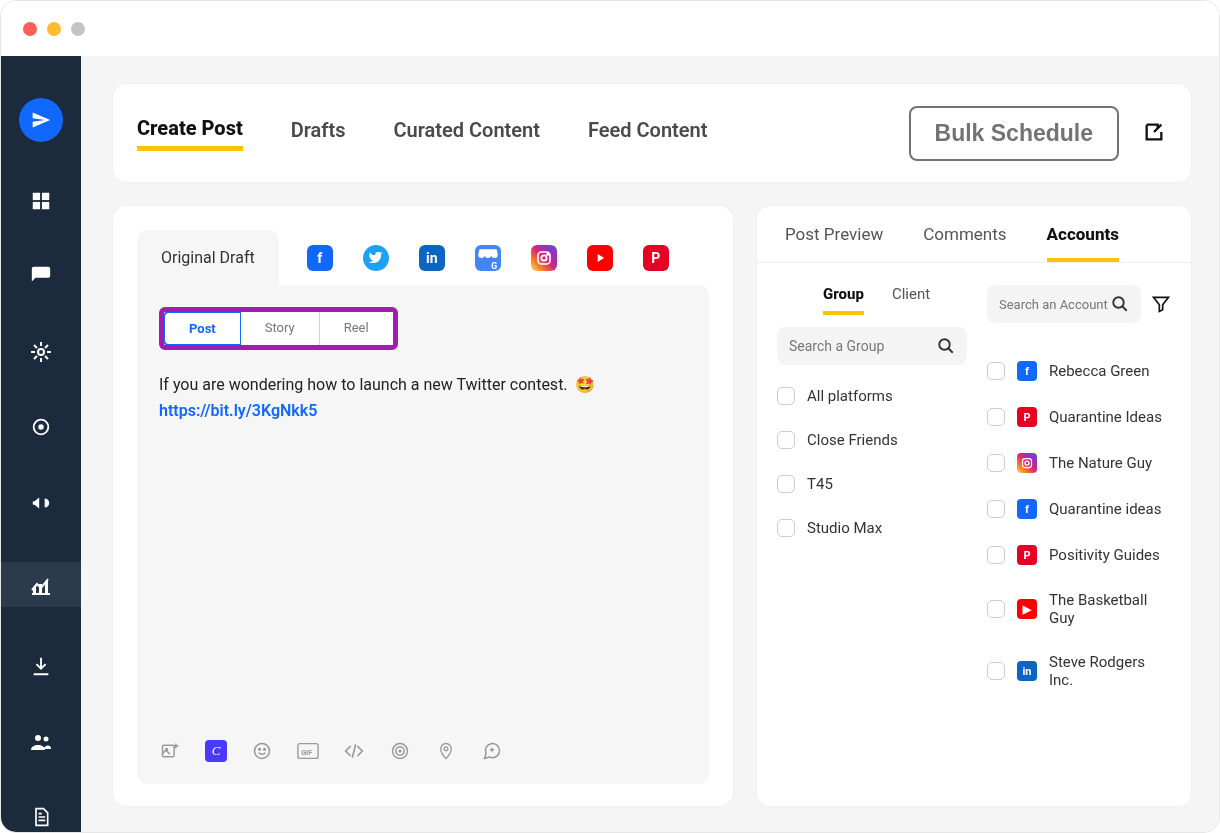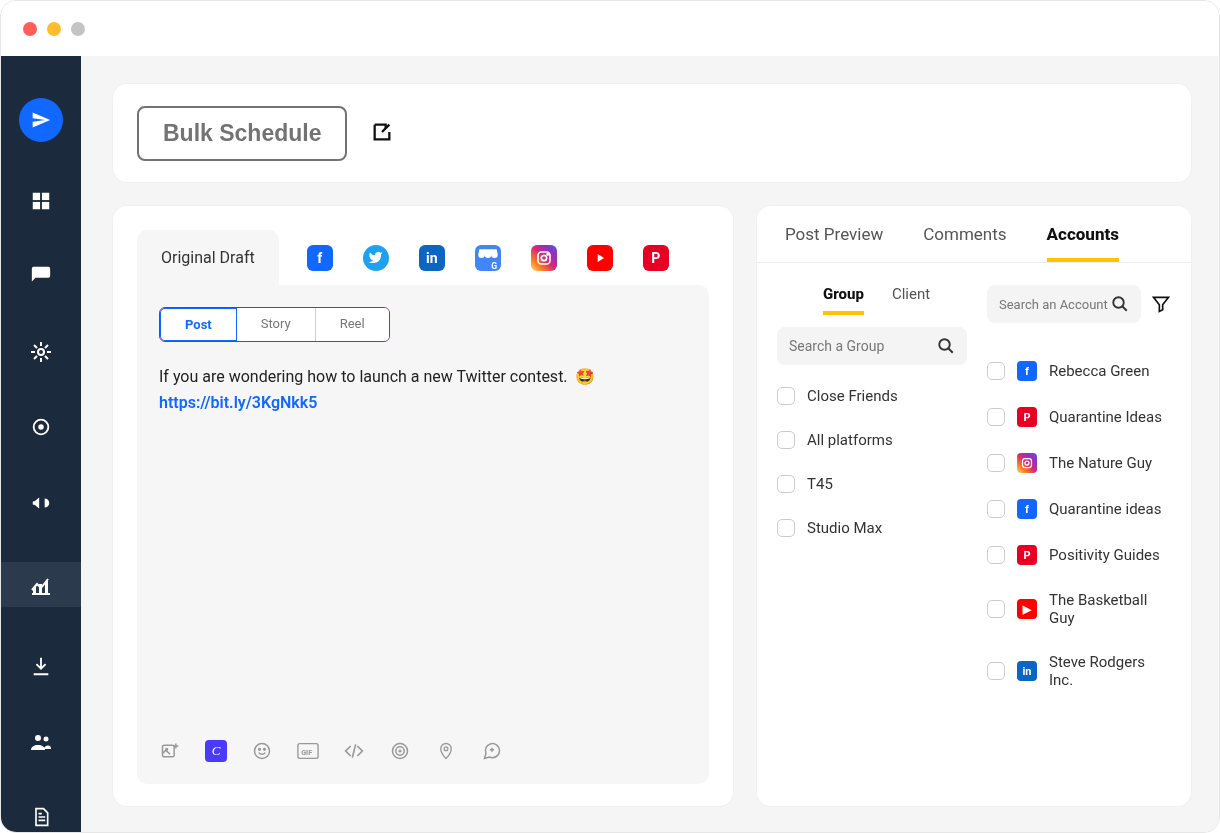--- a/index.html
+++ b/index.html
@@ -135,21 +135,21 @@
     display:flex; align-items:center; justify-content:center;
     color:#fff; font-weight:bold; font-size:14px;
   }
   .draft-body {
     background:#f6f6f6;
     border-radius:0 10px 10px 10px;
     padding: 22px;
     flex:1;
     display:flex; flex-direction:column;
   }
-  .subtabs { display:flex; border:1px solid #a21caf; border-radius:6px; overflow:hidden; width:fit-content; }
+  .subtabs { display:flex; border:5px solid #a21caf; border-radius:6px; overflow:hidden; width:fit-content; }
   .subtab {
     padding: 8px 24px; font-size:13px; color:#777; background:#fff; cursor:pointer;
     border-right:1px solid #d0d0d0;
   }
   .subtab:last-child { border-right:none; }
   .subtab.active {
     border:2px solid #1168ff; color:#1168ff; font-weight:700;
     margin:-1px; border-radius:6px 0 0 6px;
   }
   .draft-text { margin-top:22px; font-size:16px; color:#222; line-height:1.6; }
@@ -280,20 +280,26 @@
         <svg width="20" height="22" viewBox="0 0 24 24" fill="none" stroke="#fff" stroke-width="2">
             <path d="M6 2h9l5 5v15H6z"></path>
             <path d="M9 12h8M9 16h8M9 8h4"></path>
           </svg>
       </div>
     </div>
 
     <div class="main">
 
       <div class="card top-bar">
+        <div class="top-tabs">
+          <div class="top-tab active">Create Post</div>
+          <div class="top-tab">Drafts</div>
+          <div class="top-tab">Curated Content</div>
+          <div class="top-tab">Feed Content</div>
+        </div>
         <div class="top-actions">
           <button class="btn-outline-blue">Bulk Schedule</button>
           <div class="icon-btn">
             <svg width="22" height="22" viewBox="0 0 24 24" fill="none" stroke="#111" stroke-width="2.5">
                 <path d="M4 4h12v4M4 4v16h16V12"></path>
                 <path d="M20 4l-8 8"></path>
               </svg>
           </div>
         </div>
       </div>
@@ -416,25 +422,25 @@
               <div class="searchbox">
                 <span>Search a Group</span>
                 <svg width="18" height="18" viewBox="0 0 24 24" fill="none" stroke="#333" stroke-width="2.5">
                     <circle cx="10" cy="10" r="7"></circle>
                     <path d="M21 21l-6-6"></path>
                   </svg>
               </div>
               <div id="groups-list" style="display: flex; flex-direction: column; gap: 18px; margin-top: 6px;">
                   <div class="check-item">
                     <div class="checkbox"></div>
+                    <span>All platforms</span>
+                  </div>
+                  <div class="check-item">
+                    <div class="checkbox"></div>
                     <span>Close Friends</span>
-                  </div>
-                  <div class="check-item">
-                    <div class="checkbox"></div>
-                    <span>All platforms</span>
                   </div>
                   <div class="check-item">
                     <div class="checkbox"></div>
                     <span>T45</span>
                   </div>
                   <div class="check-item">
                     <div class="checkbox"></div>
                     <span>Studio Max</span>
                   </div>
                 </div>

